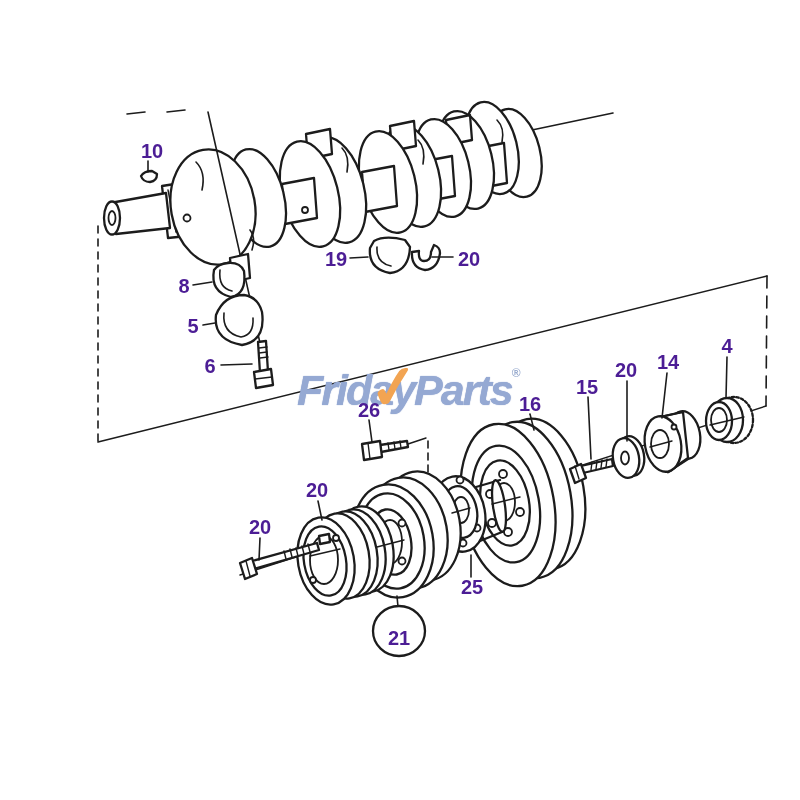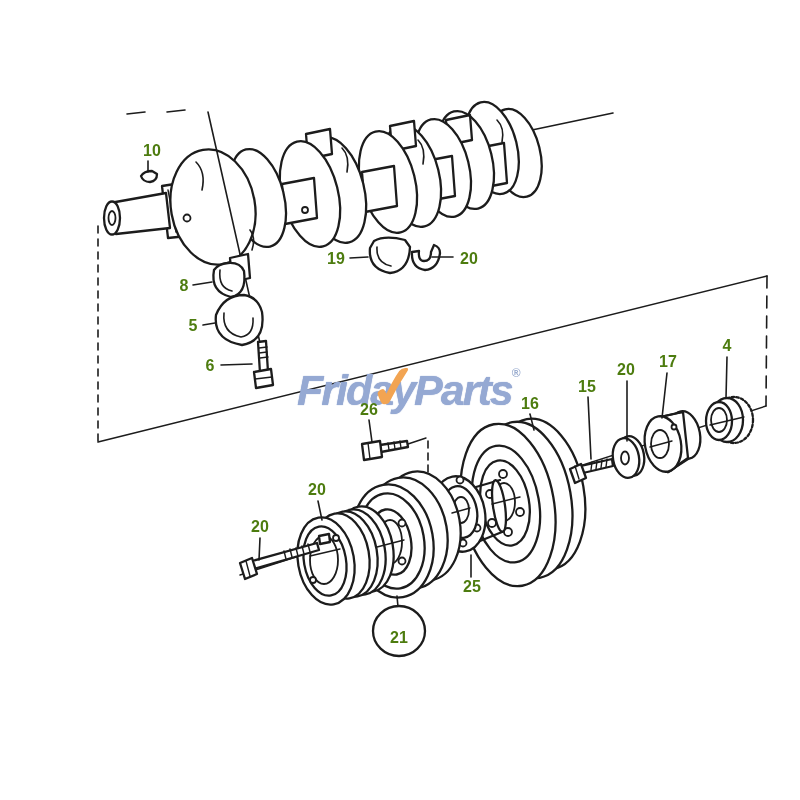--- a/index.html
+++ b/index.html
@@ -12,21 +12,21 @@
   #scene path,#scene ellipse,#scene polygon,#scene line,#scene circle{
     stroke:#1c1c1c;stroke-width:2.3;fill:#ffffff;
     stroke-linecap:round;stroke-linejoin:round;
   }
   #scene .noF{fill:none;}
   #scene .thin{fill:none;stroke-width:1.6;}
   #scene .hair{fill:none;stroke-width:1.4;}
   #scene .hole{fill:#ffffff;stroke-width:1.8;}
   .part-label{
     position:absolute;z-index:30;transform:translate(-50%,-50%);
-    font-weight:700;font-size:16px;color:#4d7c0f;letter-spacing:0px;white-space:nowrap;
+    font-weight:700;font-size:20px;color:#4c1d95;letter-spacing:0px;white-space:nowrap;
   }
   #logo{
     position:absolute;left:297px;top:366px;z-index:20;height:48px;
     font-style:italic;font-weight:700;white-space:nowrap;
     font-size:43px;letter-spacing:-2px;color:#95a9d3;
     text-shadow:0 0 1px #7e94c6;
     text-align:right;
   }
   #logo .lg-check{
     position:absolute;left:72px;top:-14px;z-index:2;
@@ -270,16 +270,16 @@
 <div class="part-label" style="left:193px;top:326px">5</div>
 <div class="part-label" style="left:210px;top:366px">6</div>
 <div class="part-label" style="left:336px;top:259px">19</div>
 <div class="part-label" style="left:469px;top:259px">20</div>
 <div class="part-label" style="left:369px;top:410px">26</div>
 <div class="part-label" style="left:317px;top:490px">20</div>
 <div class="part-label" style="left:260px;top:527px">20</div>
 <div class="part-label" style="left:530px;top:404px">16</div>
 <div class="part-label" style="left:587px;top:387px">15</div>
 <div class="part-label" style="left:626px;top:370px">20</div>
-<div class="part-label" style="left:668px;top:362px">17</div>
+<div class="part-label" style="left:668px;top:362px">14</div>
 <div class="part-label" style="left:727px;top:346px">4</div>
 <div class="part-label" style="left:472px;top:587px">25</div>
 <div class="part-label" style="left:399px;top:638px">21</div>
 
 </body></html>

